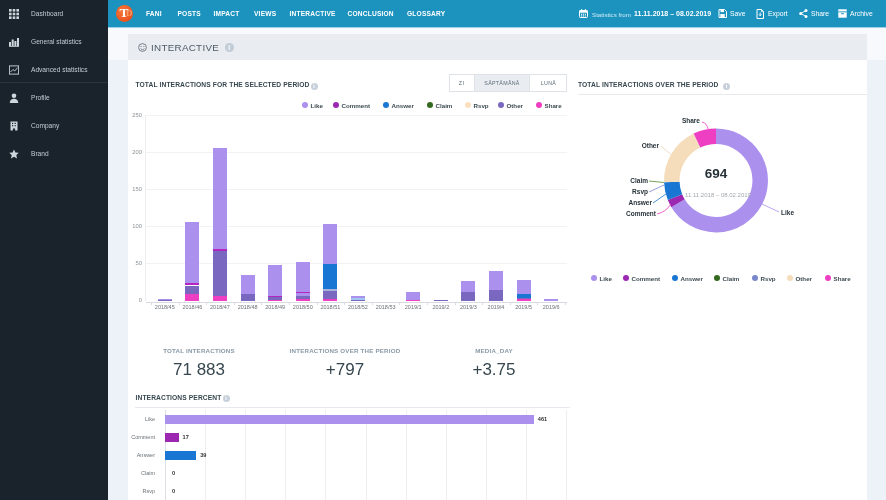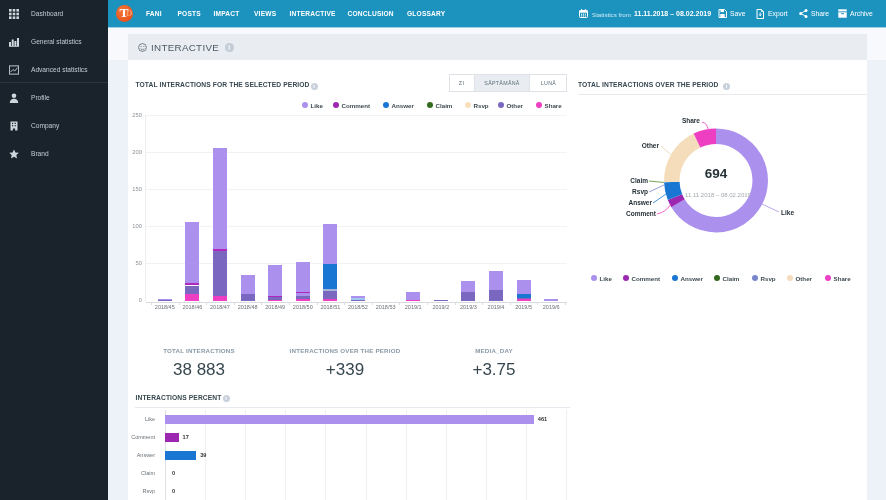--- a/index.html
+++ b/index.html
@@ -306,23 +306,23 @@
     <i class="lg2" style="left:787.0px;top:274.5px;background:#f5dcba"></i>
     <span class="lt2" style="left:795.5px;top:274.5px">Other</span>
     <i class="lg2" style="left:825.0px;top:274.5px;background:#ee3fc3"></i>
     <span class="lt2" style="left:833.5px;top:274.5px">Share</span>
 </div>
 
 <div id="stats">
 <style>.stl{position:absolute;width:144px;text-align:center;font-size:6.2px;font-weight:bold;color:#8a99a5;letter-spacing:.2px;top:346.5px}
 .stv{position:absolute;width:144px;text-align:center;font-size:17px;color:#37474f;top:360px}</style>
 <div class="stl" style="left:127px">TOTAL INTERACTIONS</div>
-<div class="stv" style="left:127px">38 883</div>
+<div class="stv" style="left:127px">71 883</div>
 <div class="stl" style="left:273px">INTERACTIONS OVER THE PERIOD</div>
-<div class="stv" style="left:273px">+339</div>
+<div class="stv" style="left:273px">+797</div>
 <div class="stl" style="left:422px">MEDIA_DAY</div>
 <div class="stv" style="left:422px">+3.75</div>
 </div>
 
 <div id="percent">
 <div class="hd abs" style="left:135.5px;top:394px">INTERACTIONS PERCENT</div>
 <div class="abs" style="left:222.5px;top:394.5px;width:7px;height:7px;border-radius:50%;background:#c7d0da;color:#fff;font-size:5.5px;font-weight:bold;text-align:center;line-height:7.5px">i</div>
 <div class="abs" style="left:135px;top:406.5px;width:435px;height:1px;background:#e6e9ed"></div>
 <div class="abs" style="left:165.0px;top:410px;width:1px;height:90px;background:#dcdfe3"></div>
 <div class="abs" style="left:205.1px;top:410px;width:1px;height:90px;background:#efeff1"></div>

